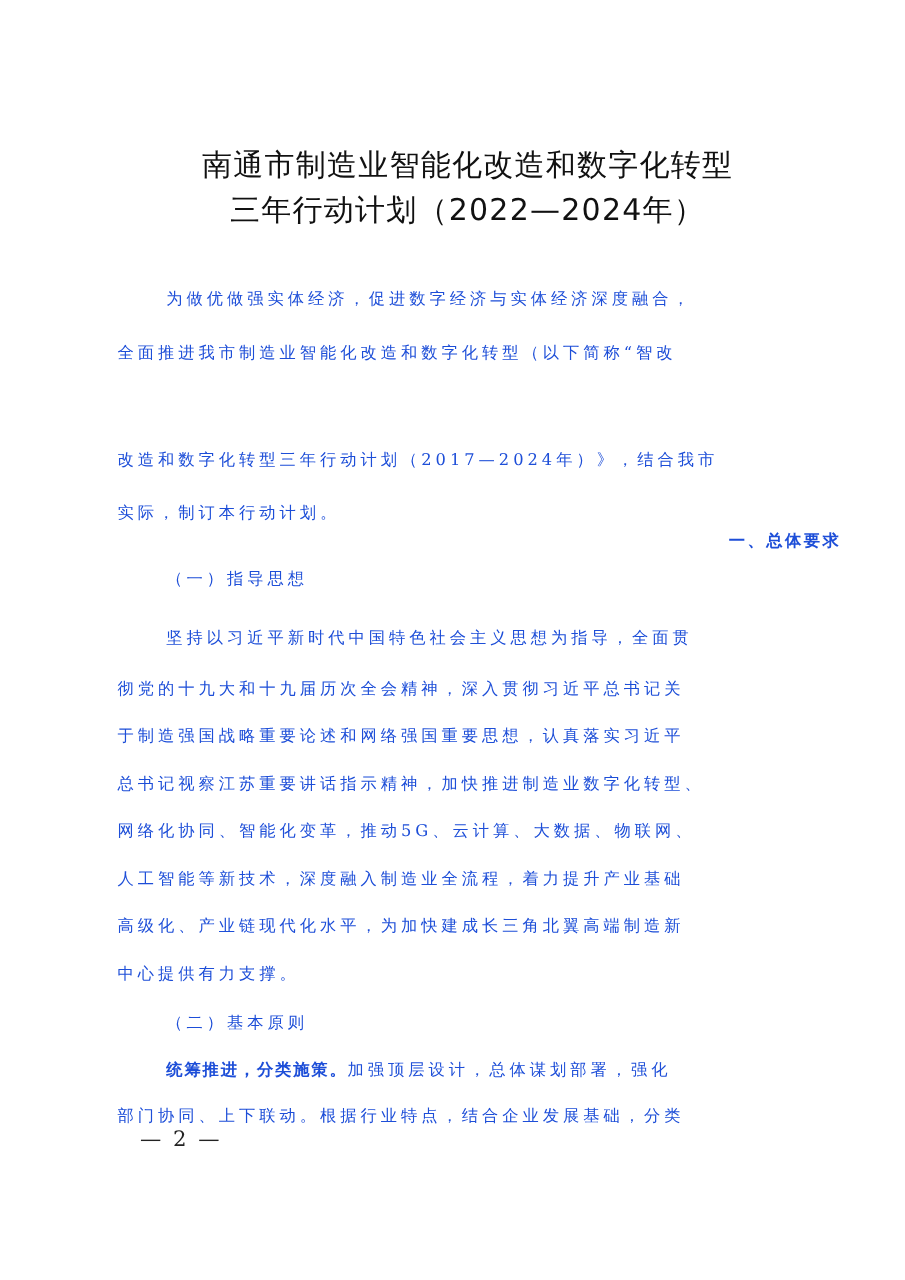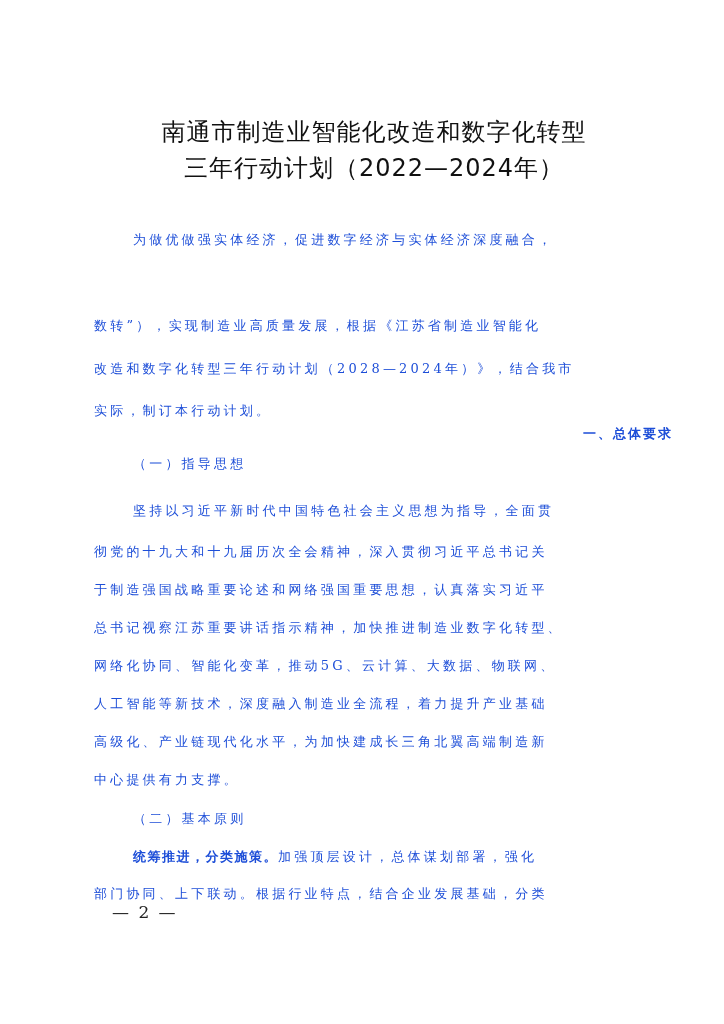--- a/index.html
+++ b/index.html
@@ -19,22 +19,22 @@
              font-size: 17px; color: #222; letter-spacing: 2px; }
 </style>
 </head>
 <body>
 
 <div class="page">
   <div class="title t1">南通市制造业智能化改造和数字化转型</div>
   <div class="title t2">三年行动计划（2022—2024年）</div>
 
   <div class="line indent" style="top:226px">为做优做强实体经济，促进数字经济与实体经济深度融合，</div>
-  <div class="line" style="top:312px">数转”），实现制造业高质量发展，根据《江苏省制造业智能化</div>
-  <div class="line" style="top:355px">改造和数字化转型三年行动计划（2028—2024年）》，结合我市</div>
+  <div class="line" style="top:269px">全面推进我市制造业智能化改造和数字化转型（以下简称“智改</div>
+  <div class="line" style="top:355px">改造和数字化转型三年行动计划（2017—2024年）》，结合我市</div>
   <div class="line" style="top:397px">实际，制订本行动计划。</div>
 
   <div class="line indent heading" style="top:420px">一、总体要求</div>
   <div class="line indent" style="top:450px">（一）指导思想</div>
 
   <div class="line indent" style="top:497px">坚持以习近平新时代中国特色社会主义思想为指导，全面贯</div>
   <div class="line" style="top:538px">彻党的十九大和十九届历次全会精神，深入贯彻习近平总书记关</div>
   <div class="line" style="top:576px">于制造强国战略重要论述和网络强国重要思想，认真落实习近平</div>
   <div class="line" style="top:614px">总书记视察江苏重要讲话指示精神，加快推进制造业数字化转型、</div>
   <div class="line" style="top:652px">网络化协同、智能化变革，推动5G、云计算、大数据、物联网、</div>

